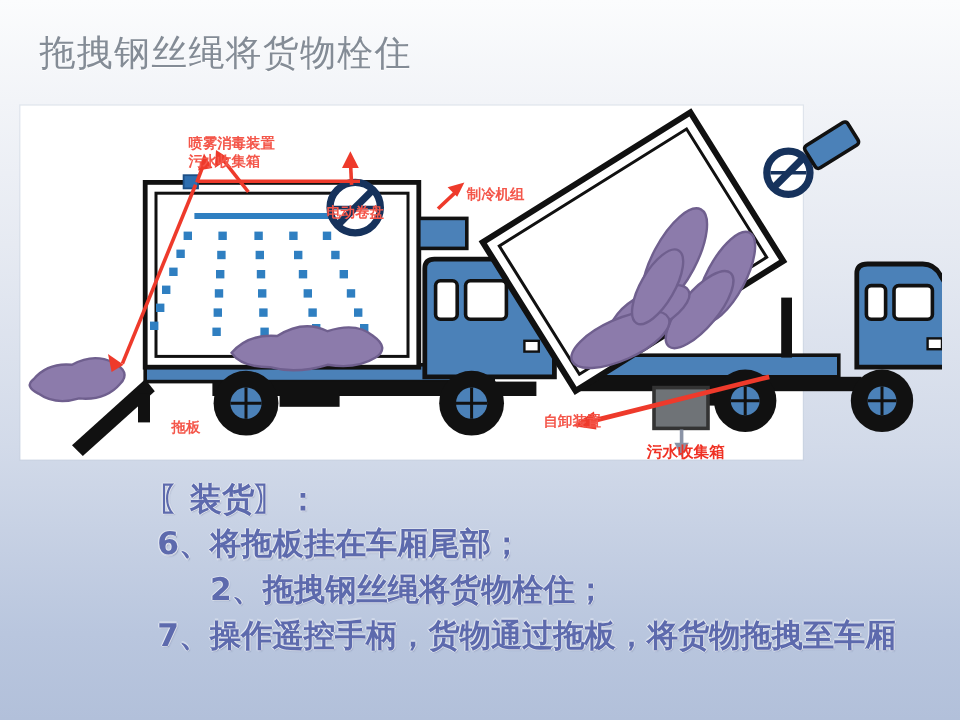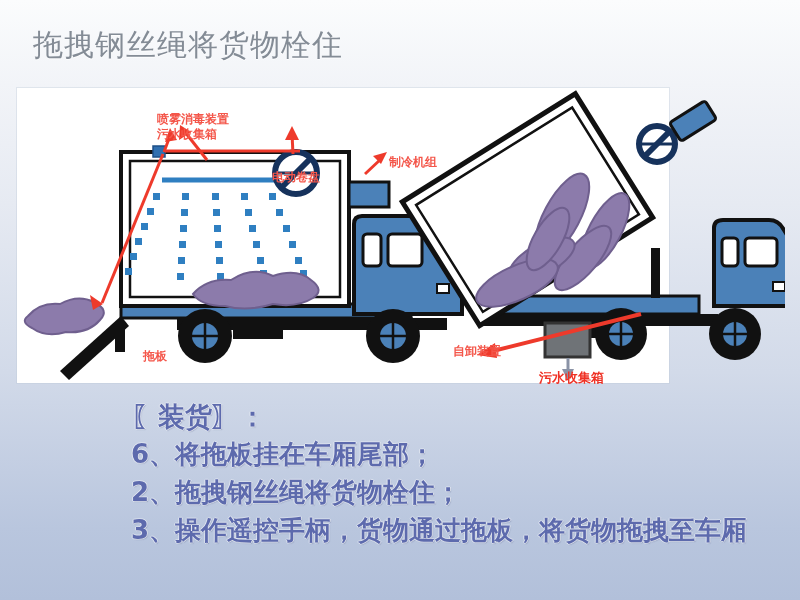--- a/index.html
+++ b/index.html
@@ -45,21 +45,21 @@
     font-family:"DejaVu Sans","Liberation Sans",sans-serif;
     text-shadow:
       1px 0 0 rgba(255,255,255,.55),
       -1px 0 0 rgba(255,255,255,.45),
       0 1px 0 rgba(255,255,255,.45),
       0 -1px 0 rgba(255,255,255,.35),
       1px 1px 1px rgba(60,70,120,.30);
   }
   #b0{font-size:27px;line-height:36px;}
   #b1{font-size:26px;line-height:38px;}
-  #b2{font-size:26px;line-height:38px;}
+  #b2{font-size:26px;line-height:38px;margin-left:44px;}
   #b3{font-size:26px;line-height:38px;}
   
   #watermark{
     position:absolute;right:6px;bottom:3px;
     font-size:10px;color:rgba(120,134,160,.40);
     font-family:"DejaVu Sans","Liberation Sans",sans-serif;
     letter-spacing:1px;white-space:nowrap;
   }
 </style>
 </head>
@@ -253,17 +253,17 @@
     <div class="rlabel" style="left:126px;top:261px;font-family:Liberation Serif, serif;">拖板</div>
     <div class="rlabel" style="left:436px;top:256px;text-align:right;">自卸装置</div>
   </div>
 
   <div id="lbl-tank">污水收集箱</div>
 
   <div id="body-text">
     <div class="bline" id="b0">〖装货〗：</div>
     <div class="bline" id="b1">6、将拖板挂在车厢尾部；</div>
     <div class="bline" id="b2">2、拖拽钢丝绳将货物栓住；</div>
-    <div class="bline" id="b3">3、操作遥控手柄，货物通过拖板，将货物拖拽至车厢</div>
+    <div class="bline" id="b3">7、操作遥控手柄，货物通过拖板，将货物拖拽至车厢</div>
   </div>
 
   <div id="watermark"></div>
 </div>
 
 </body></html>

